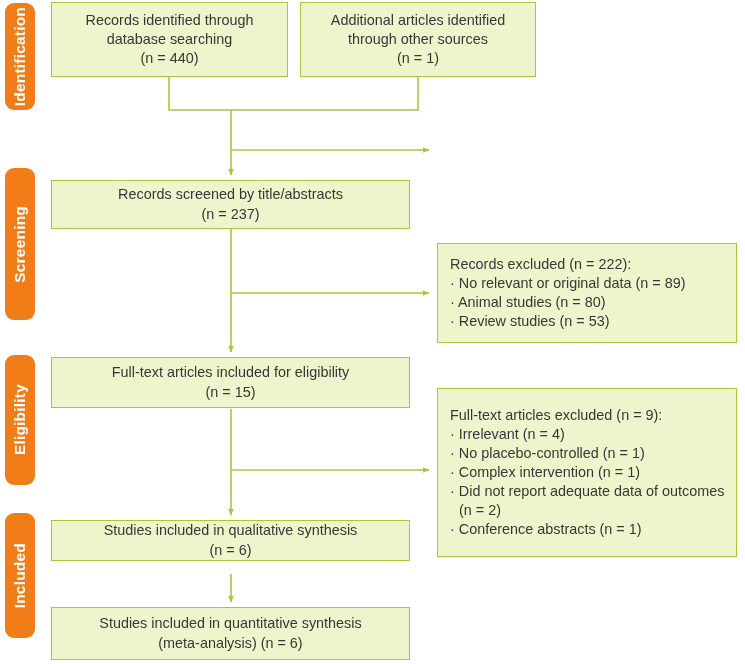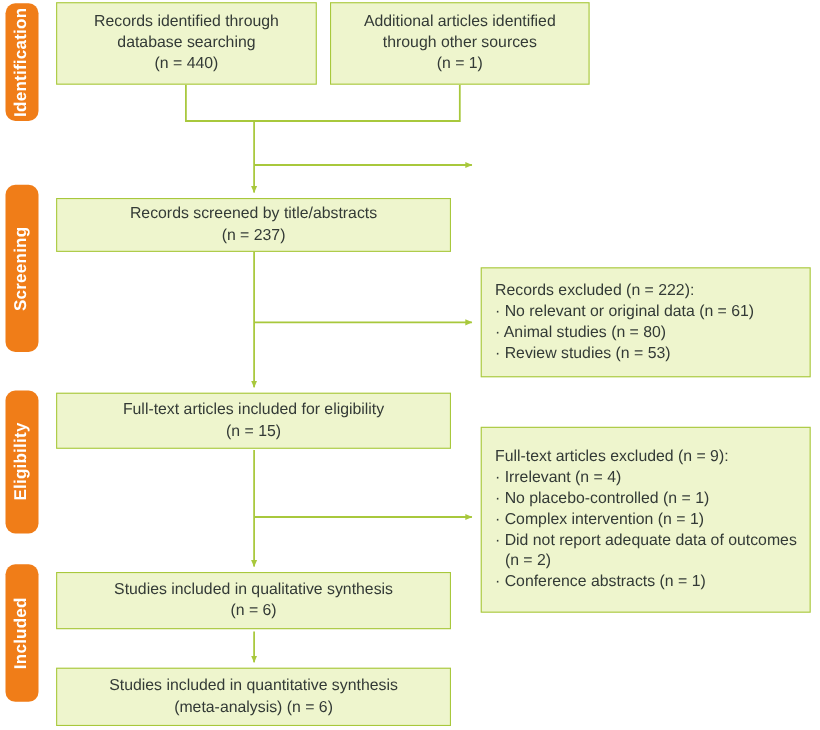--- a/index.html
+++ b/index.html
@@ -136,40 +136,40 @@
   </div>
 
 
   <div class="node center" style="left:51px; top:180px; width:359px; height:49px;">
     <span class="line">Records screened by title/abstracts</span>
     <span class="line">(n = 237)</span>
   </div>
 
   <div class="node left" style="left:437px; top:243px; width:300px; height:100px;">
     <span class="line">Records excluded (n = 222):</span>
-    <span class="line">· No relevant or original data (n = 61)</span>
+    <span class="line">· No relevant or original data (n = 89)</span>
     <span class="line">· Animal studies (n = 80)</span>
     <span class="line">· Review studies (n = 53)</span>
   </div>
 
   <div class="node center" style="left:51px; top:357px; width:359px; height:51px;">
     <span class="line">Full-text articles included for eligibility</span>
     <span class="line">(n = 15)</span>
   </div>
 
   <div class="node left" style="left:437px; top:388px; width:300px; height:169px;">
     <span class="line">Full-text articles excluded (n = 9):</span>
     <span class="line">· Irrelevant (n = 4)</span>
     <span class="line">· No placebo-controlled (n = 1)</span>
     <span class="line">· Complex intervention (n = 1)</span>
     <span class="line wrap">· Did not report adequate data of outcomes (n = 2)</span>
     <span class="line">· Conference abstracts (n = 1)</span>
   </div>
 
-  <div class="node center" style="left:51px; top:520px; width:359px; height:52px;">
+  <div class="node center" style="left:51px; top:520px; width:359px; height:41px;">
     <span class="line">Studies included in qualitative synthesis</span>
     <span class="line">(n = 6)</span>
   </div>
 
   <div class="node center" style="left:51px; top:607px; width:359px; height:53px;">
     <span class="line">Studies included in quantitative synthesis</span>
     <span class="line">(meta-analysis) (n = 6)</span>
   </div>
 
 </div>

